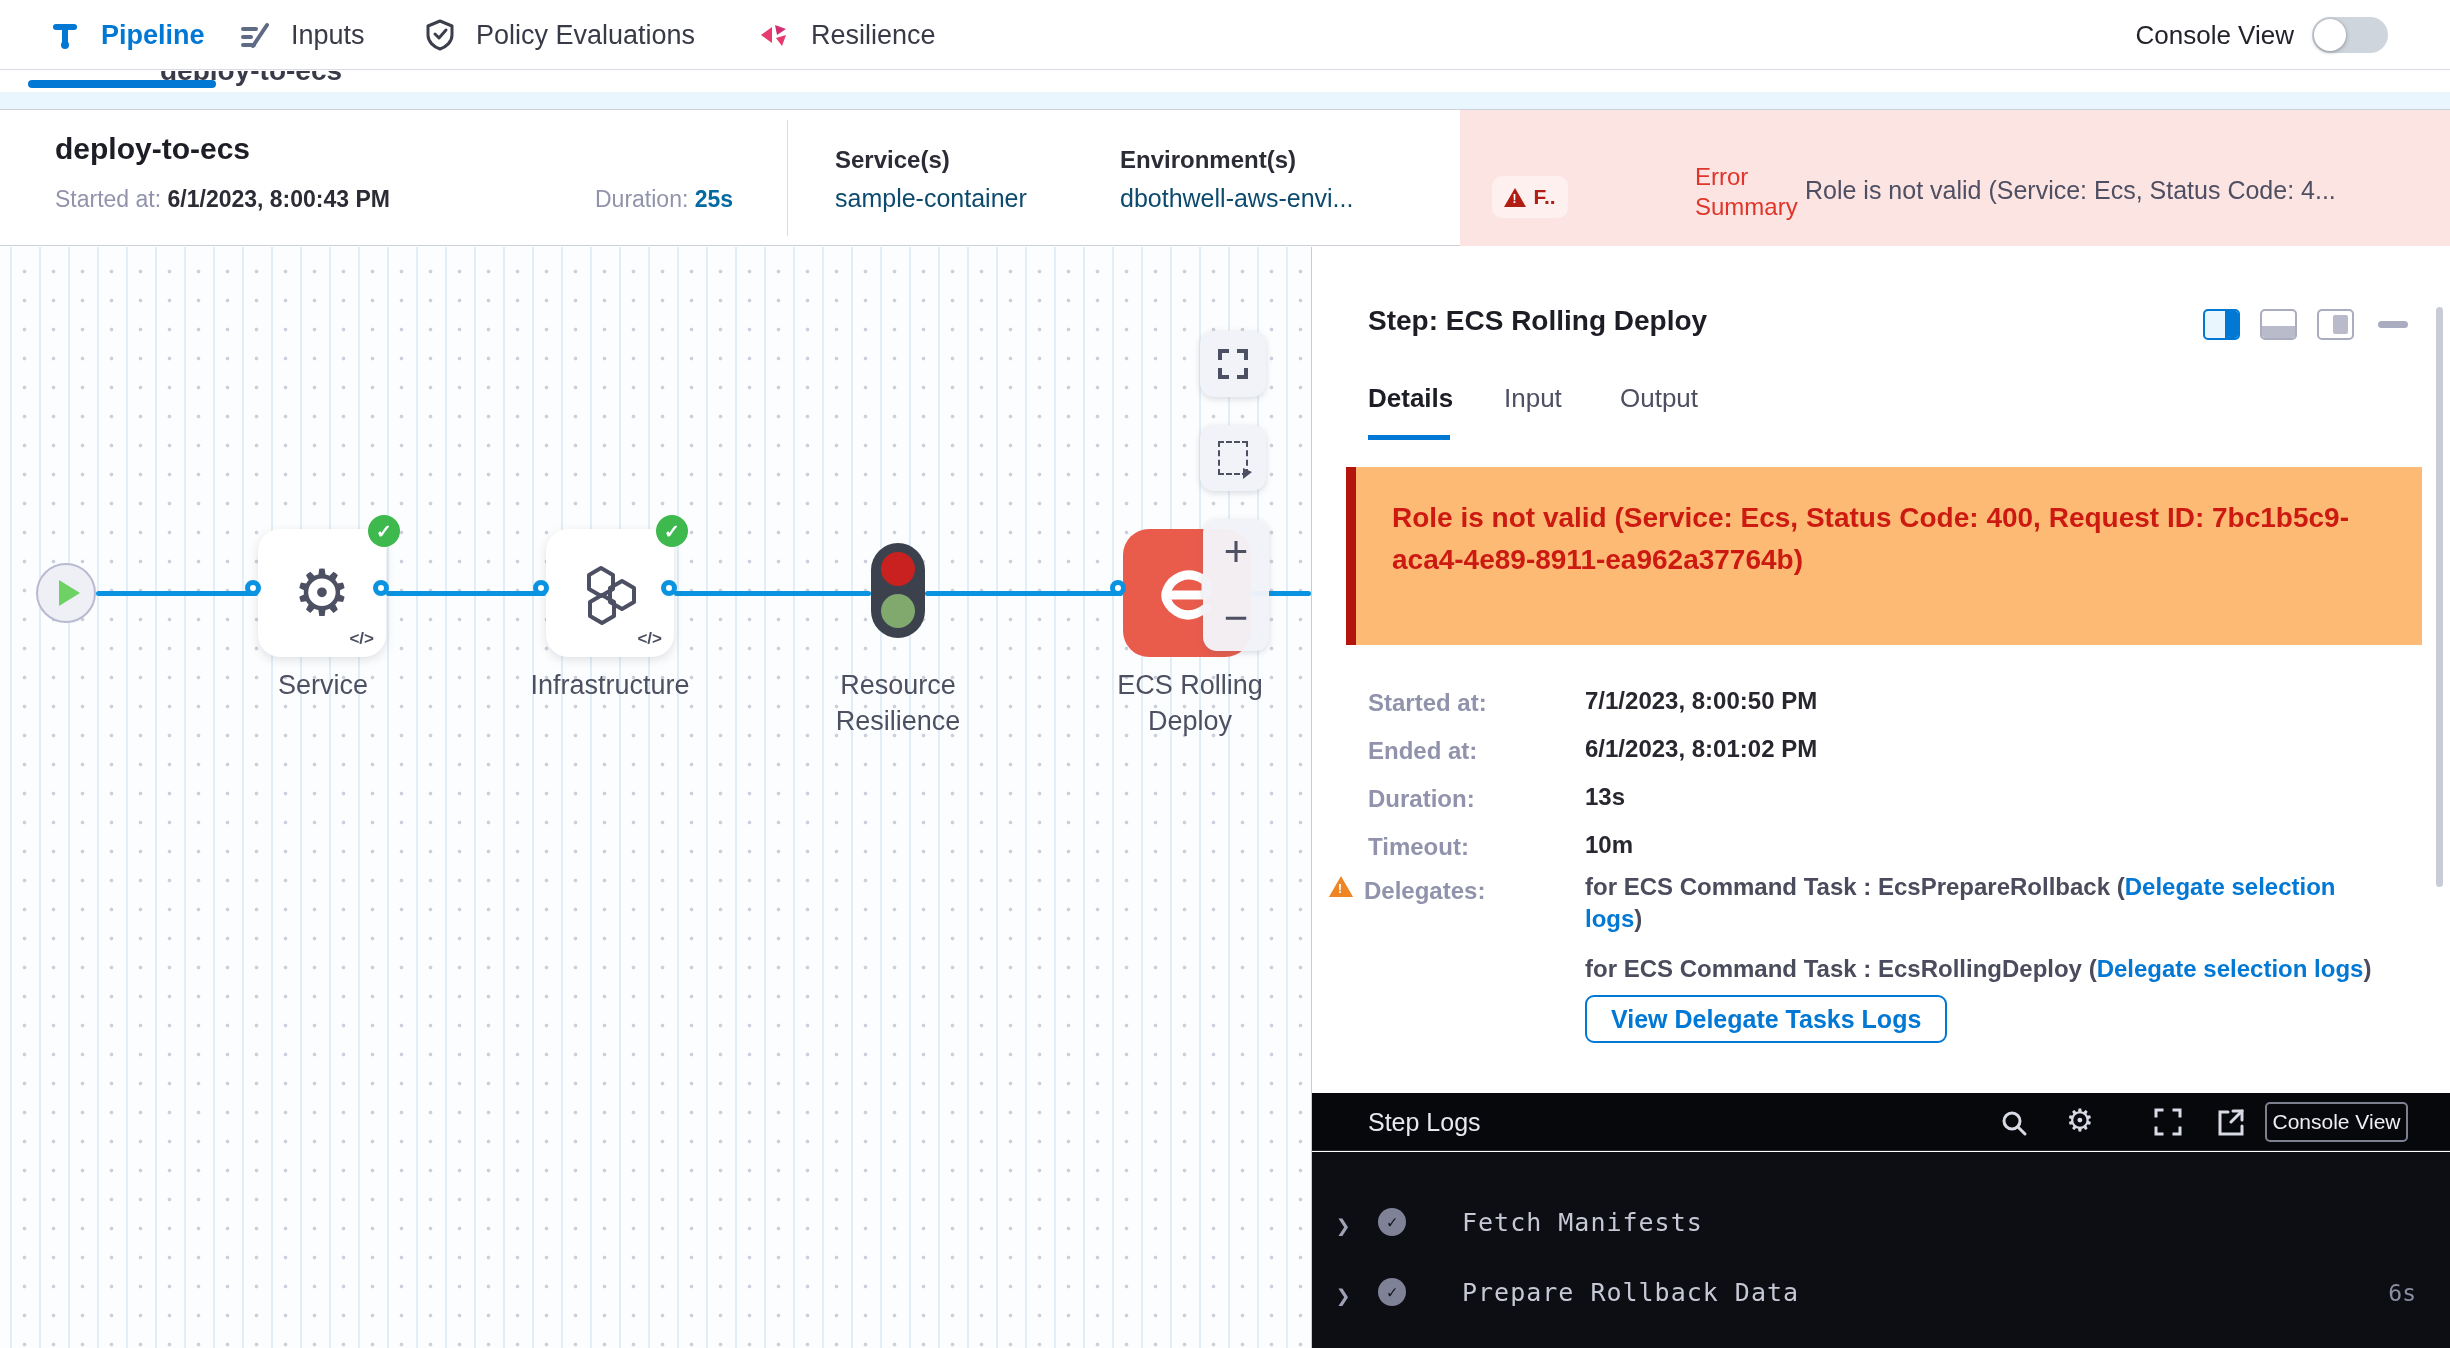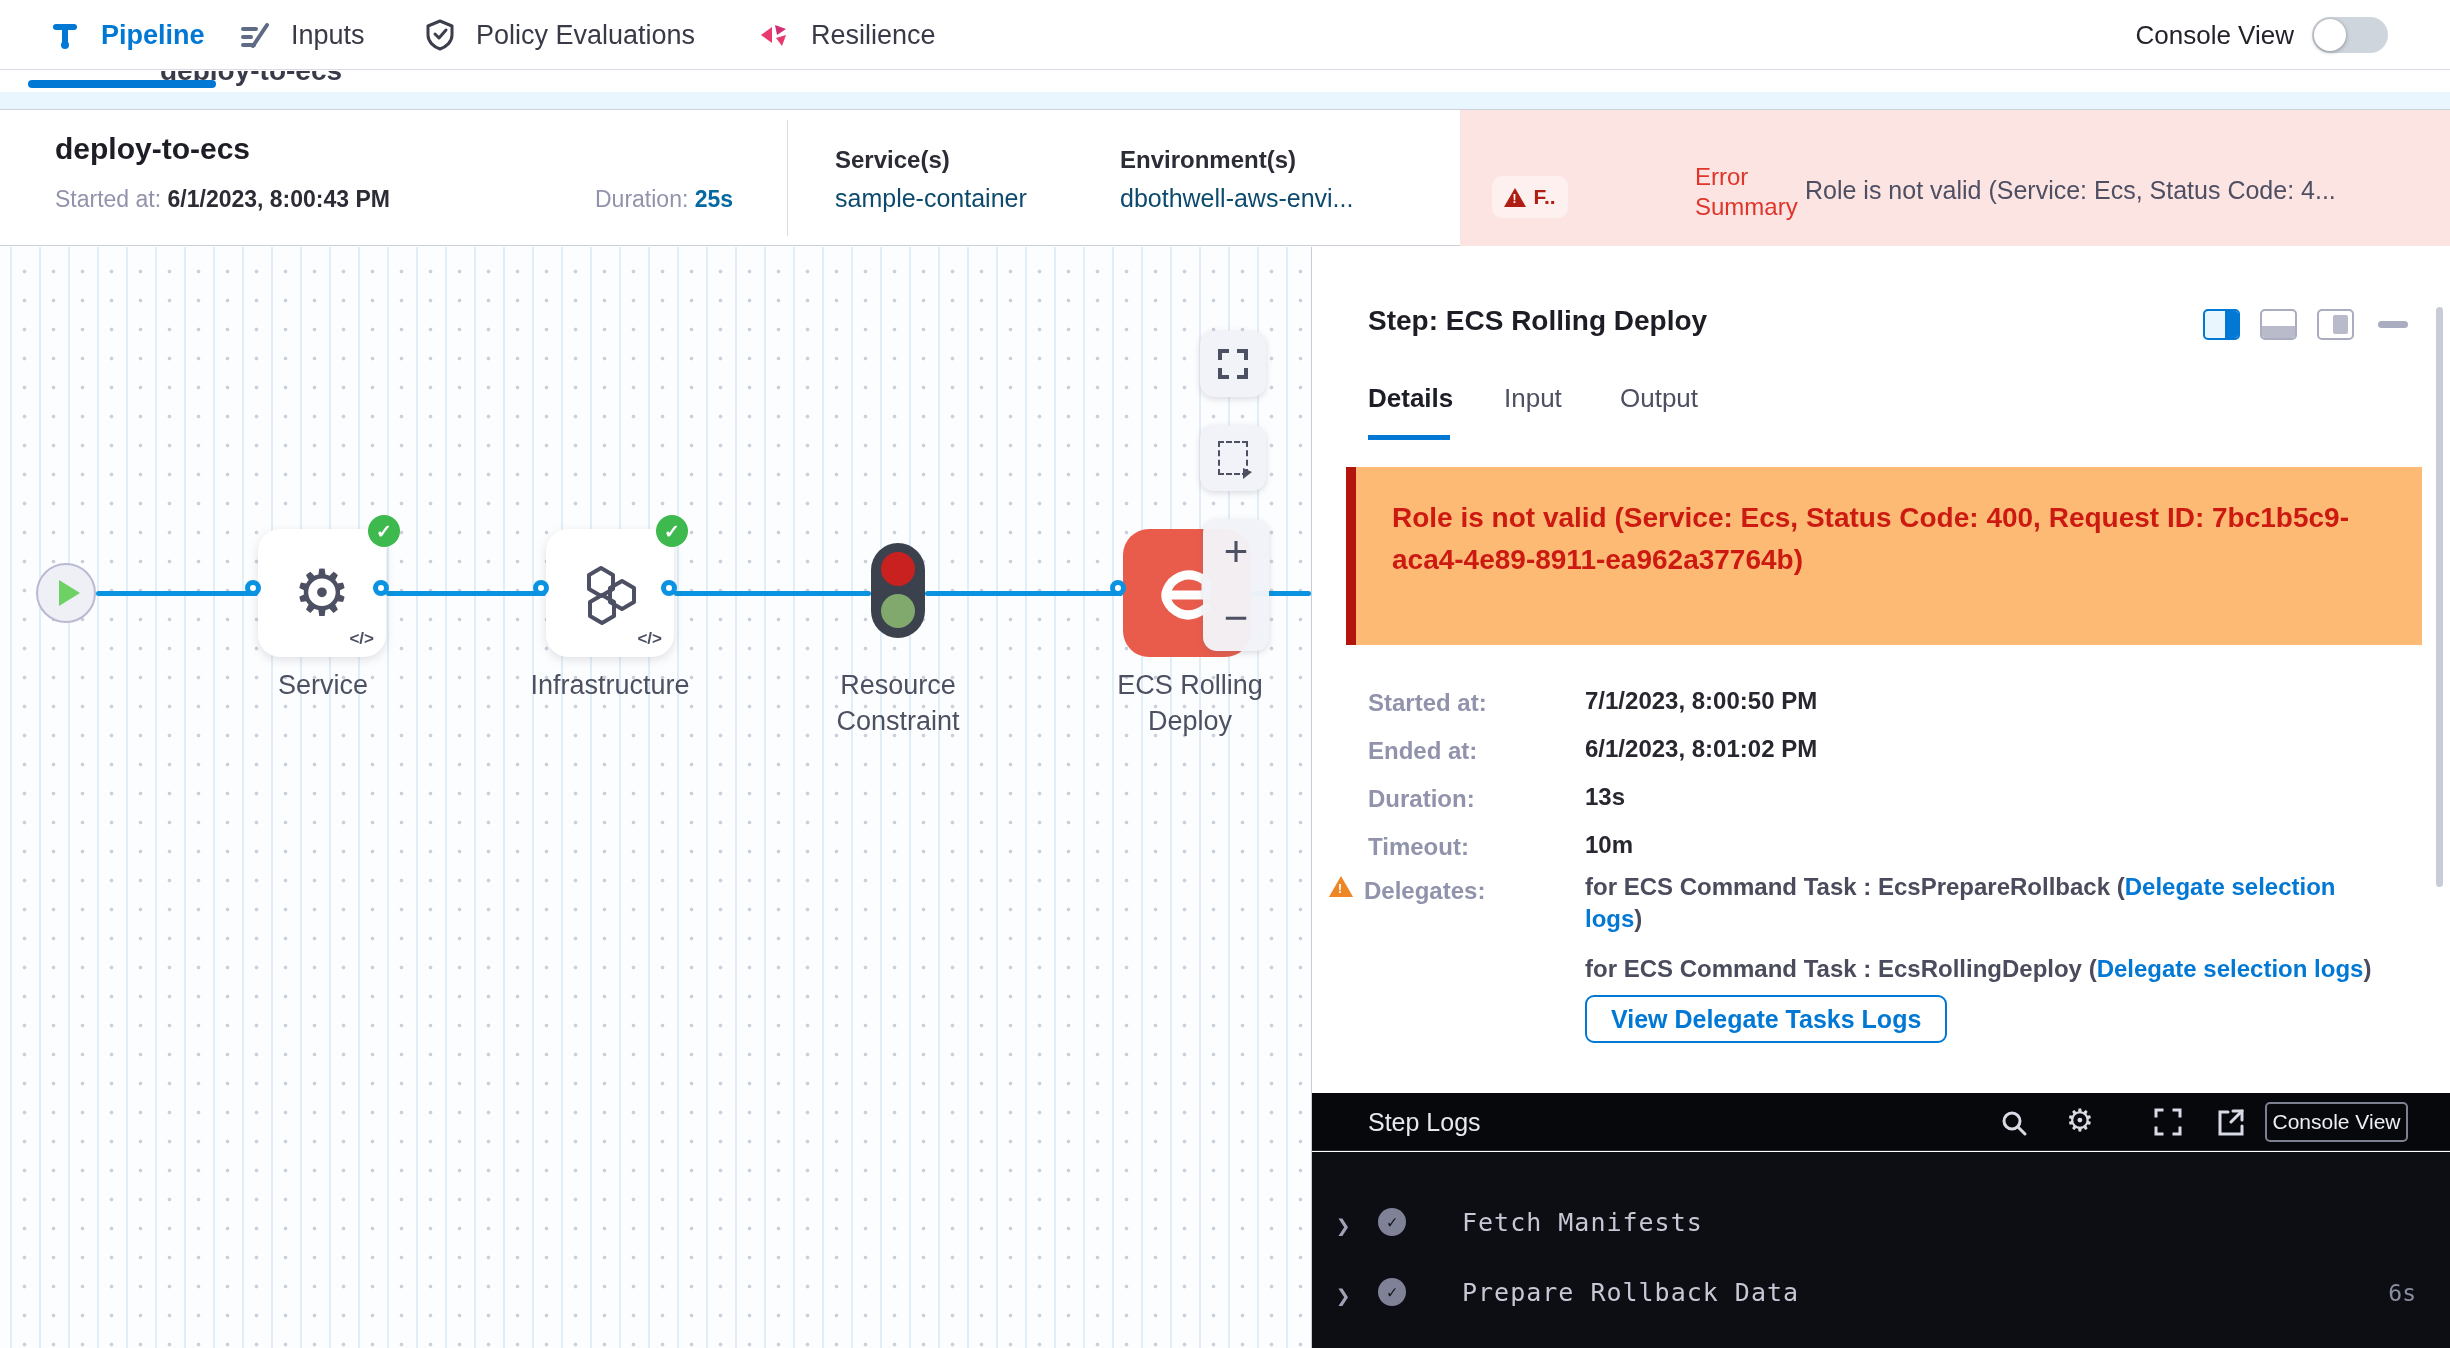--- a/index.html
+++ b/index.html
@@ -280,21 +280,21 @@
     </span>
     <span class="check-badge">✓</span>
     <span class="code-glyph">&lt;/&gt;</span>
   </div>
   <div class="node-label" style="left:505px; top:420px; width:210px;">Infrastructure</div>
 
   <div class="traffic-light">
     <div class="tl-red"></div>
     <div class="tl-green"></div>
   </div>
-  <div class="node-label" style="left:808px; top:420px; width:180px;">Resource Constraint</div>
+  <div class="node-label" style="left:808px; top:420px; width:180px;">Resource Resilience</div>
 
   <div class="ecs-card">
     <span>
       <svg width="74" height="74" viewBox="0 0 74 74">
         <g fill="none" stroke="#fff" stroke-width="9" stroke-linecap="round" stroke-linejoin="round">
           <path d="M56 52 Q37 66 22 52 Q10 40 22 26 Q37 13 54 24"></path>
           <path d="M18 39 L56 39 L56 26"></path>
         </g>
       </svg>
     </span>

